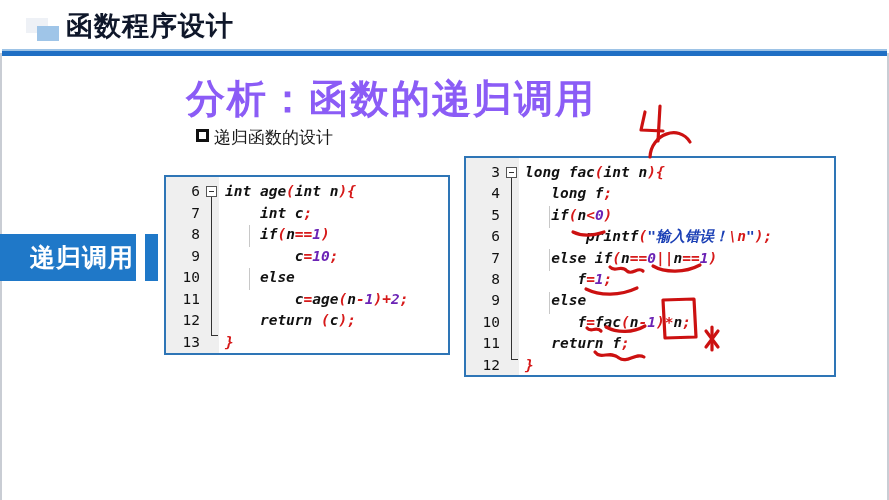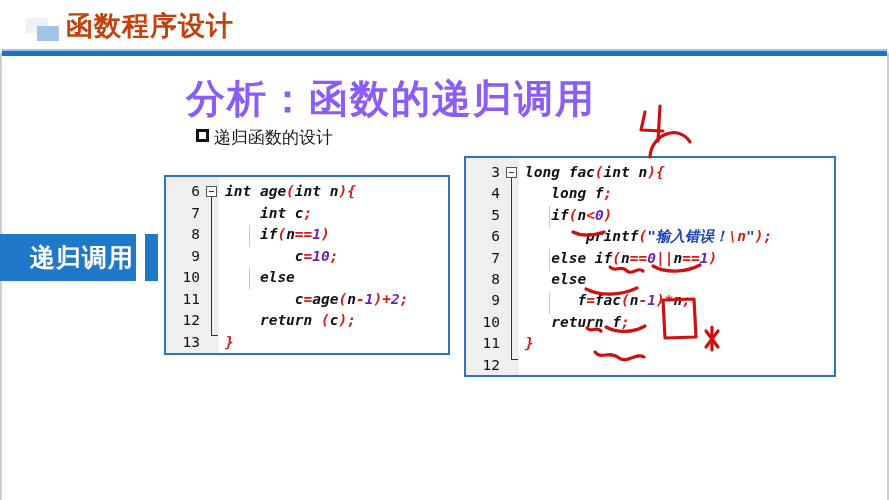--- a/index.html
+++ b/index.html
@@ -43,21 +43,21 @@
   }
   #header-icon .sq-front {
     position: absolute; left: 11px; top: 8px;
     width: 22px; height: 15px;
     background: #9fc5e8;
   }
   #header-title {
     position: absolute; left: 66px; top: 8px;
     font-size: 27px;
     font-weight: bold;
-    color: #c2410c;
+    color: #0f172a;
     letter-spacing: 1px;
     white-space: nowrap;
   }
   #header-rule {
     position: absolute; left: 2px; top: 51px;
     width: 885px; height: 5px;
     background: #1f6fc4;
   }
   #header-rule-thin {
     position: absolute; left: 2px; top: 49px;
@@ -295,20 +295,21 @@
     </div>
     <div class="code-area">
       <div class="guide" style="left:30px; top:48px; height:22px;"></div>
       <div class="guide" style="left:30px; top:91px; height:22px;"></div>
       <div class="guide" style="left:30px; top:134px; height:22px;"></div>
       <div class="code-line"><span class="kw">long fac</span><span class="pn">(</span><span class="kw">int n</span><span class="pn">){</span></div>
       <div class="code-line">   <span class="kw">long f</span><span class="pn">;</span></div>
       <div class="code-line">   <span class="kw">if</span><span class="pn">(</span><span class="kw">n</span><span class="pn">&lt;</span><span class="num">0</span><span class="pn">)</span></div>
       <div class="code-line">       <span class="kw">printf</span><span class="pn">(</span><span class="str">"输入错误！</span><span class="esc">\n</span><span class="str">"</span><span class="pn">);</span></div>
       <div class="code-line">   <span class="kw">else if</span><span class="pn">(</span><span class="kw">n</span><span class="pn">==</span><span class="num">0</span><span class="pn">||</span><span class="kw">n</span><span class="pn">==</span><span class="num">1</span><span class="pn">)</span></div>
+      <div class="code-line">      <span class="kw">f</span><span class="pn">=</span><span class="num">1</span><span class="pn">;</span></div>
       <div class="code-line">   <span class="kw">else</span></div>
       <div class="code-line">      <span class="kw">f</span><span class="pn">=</span><span class="kw">fac</span><span class="pn">(</span><span class="kw">n</span><span class="pn">-</span><span class="num">1</span><span class="pn">)*</span><span class="kw">n</span><span class="pn">;</span></div>
       <div class="code-line">   <span class="kw">return f</span><span class="pn">;</span></div>
       <div class="code-line"><span class="pn">}</span></div>
     </div>
   </div>
 
   <svg id="annotations" viewBox="0 0 889 500" xmlns="http://www.w3.org/2000/svg">
     <g fill="none" stroke="#cc1111" stroke-width="3.2" stroke-linecap="round" stroke-linejoin="round">
 

